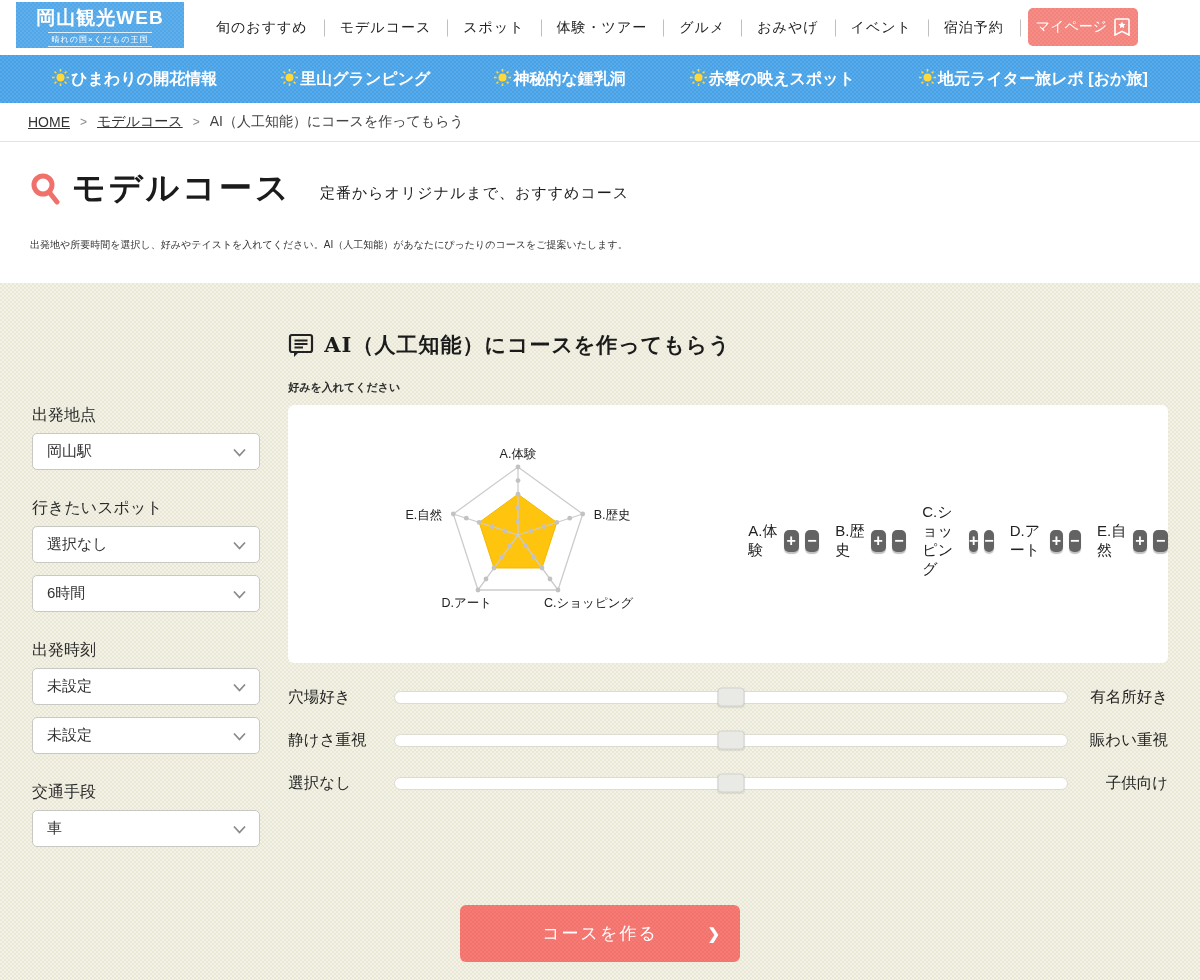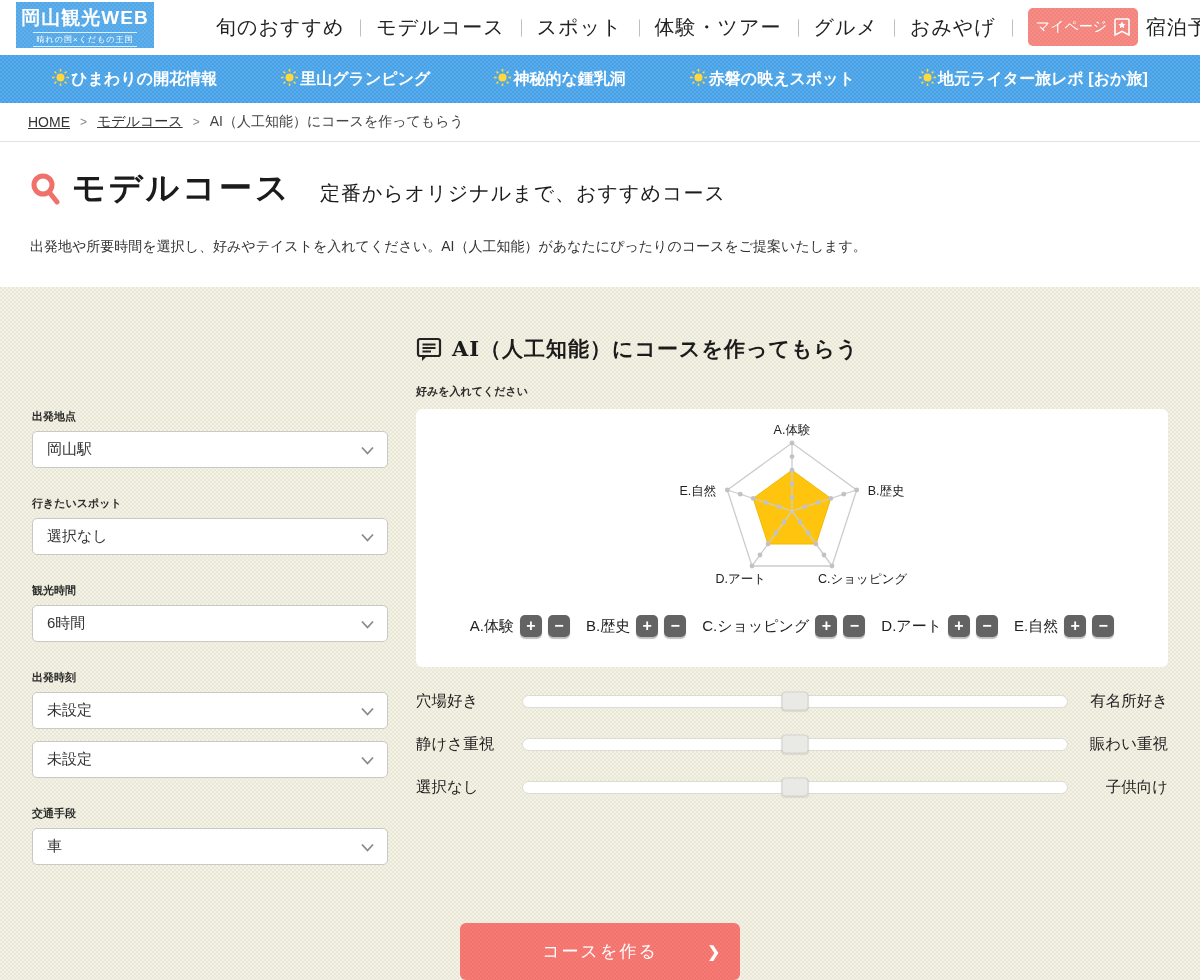--- a/index.html
+++ b/index.html
@@ -3,29 +3,29 @@
 <meta charset="utf-8">
 <style>
   * { margin:0; padding:0; box-sizing:border-box; }
   html,body { width:1200px; height:980px; overflow:hidden; }
   body { font-family:"Liberation Sans","DejaVu Sans",sans-serif; color:#333; background:#fff; }
   .serif { font-family:"DejaVu Serif","Liberation Serif",serif; }
   .page { width:1200px; height:980px; display:flex; flex-direction:column; }
 
   
   .header { height:55px; position:relative; background:#fff; display:flex; align-items:center; }
-  .logo { position:absolute; left:16px; top:2px; width:138px; height:46px;
+  .logo { position:absolute; left:16px; top:2px; width:168px; height:46px;
           background-color:#51A7E8;
           background-image:conic-gradient(rgba(255,255,255,.09) 0 25%, transparent 0 50%, rgba(255,255,255,.09) 0 75%, transparent 0);
           background-size:4px 4px; color:#fff; text-align:center; padding-top:5px; cursor:pointer; }
   .logo-title { font-size:19px; font-weight:700; letter-spacing:1px; line-height:21px; }
   .logo-sub { font-size:8px; letter-spacing:1px; margin-top:2px; border-top:1px solid rgba(255,255,255,.8); border-bottom:1px solid rgba(255,255,255,.8); display:inline-block; padding:1px 4px; }
   .nav { display:flex; list-style:none; margin-left:200px; align-items:center; }
   .nav li { position:relative; padding:0 16px; font-family:"DejaVu Serif","Liberation Serif",serif;
-            font-size:20px; color:#222; letter-spacing:1px; cursor:pointer; white-space:nowrap; }
+            font-size:14px; color:#222; letter-spacing:1px; cursor:pointer; white-space:nowrap; }
   .nav li + li::before { content:''; position:absolute; left:0; top:50%; transform:translateY(-50%);
             width:1px; height:17px; background:#bfbfbf; }
   .mypage-btn { position:absolute; right:62px; top:8px; width:110px; height:38px; border:none; border-radius:5px;
           background-color:#F4837D;
           background-image:conic-gradient(rgba(255,255,255,.08) 0 25%, transparent 0 50%, rgba(255,255,255,.08) 0 75%, transparent 0);
           background-size:4px 4px; color:#fff; font-size:14px; display:flex; align-items:center; justify-content:center; gap:7px; cursor:pointer; }
 
   
   .promo-bar { height:48px; background-color:#47A1E7;
           background-image:conic-gradient(rgba(255,255,255,.10) 0 25%, transparent 0 50%, rgba(255,255,255,.10) 0 75%, transparent 0);
@@ -35,39 +35,39 @@
   
   .breadcrumb { height:39px; display:flex; align-items:center; padding-left:28px; font-size:14px; color:#444;
           border-bottom:1px solid #e2e2e2; gap:10px; }
   .breadcrumb .crumb-link { text-decoration:underline; cursor:pointer; color:#333; }
   .breadcrumb .crumb-sep { color:#888; font-size:12px; }
 
   
   .title-block { padding:24px 30px 0; }
   .title-row { display:flex; align-items:center; }
   .page-title { font-size:33px; letter-spacing:3px; color:#1b1b1b; margin-left:12px; }
-  .page-subtitle { font-size:20px; letter-spacing:1px; color:#1b1b1b; margin-left:28px; padding-top:10px; }
-  .page-desc { margin-top:27px; font-size:14px; color:#333; padding-bottom:31px; }
+  .page-subtitle { font-size:15px; letter-spacing:1px; color:#1b1b1b; margin-left:28px; padding-top:10px; }
+  .page-desc { margin-top:27px; font-size:10px; color:#333; padding-bottom:31px; }
 
   
   .form-section { flex:1; background-color:#EAE8D5;
           background-image:conic-gradient(rgba(255,255,255,.45) 0 25%, transparent 0 50%, rgba(255,255,255,.45) 0 75%, transparent 0);
           background-size:4px 4px; padding:48px 32px 0; }
   .form-columns { display:flex; }
   .left-col { width:356px; padding-top:46px; }
   .field { margin-bottom:12px; }
-  .field-label { display:block; font-size:11px; font-weight:700; color:#2b2b2b; margin-bottom:7px;margin-top:28px; }
+  .field-label { display:block; font-size:16px; font-weight:400; color:#2b2b2b; margin-bottom:7px;margin-top:28px; }
   .select-box { height:37px; background:#fff; border:1px solid #c9c9c4; border-radius:5px; display:flex;
           align-items:center; padding:12px 14px; font-size:15px; color:#333; position:relative; cursor:pointer; }
   .select-box .chev { position:absolute; right:12px; top:11px; }
 
   .right-col { flex:1; margin-left:28px; }
   .ai-heading { display:flex; align-items:center; gap:10px; font-size:21px; font-weight:700; color:#1b1b1b; letter-spacing:1px; }
   .pref-label { font-size:11px; font-weight:700; color:#2b2b2b; margin-top:21px; margin-bottom:10px; }
-  .chart-box { background:#fff; border-radius:6px; height:258px; padding-top:10px; display:flex; flex-direction:column; align-items:center; }
+  .chart-box { background:#fff; border-radius:6px; height:258px; padding-top:10px; display:flex; flex-direction:row; align-items:center; }
   .radar-wrap { width:460px; height:192px; }
   .controls-row { display:flex; align-items:center; justify-content:center; gap:16px; margin-top:4px; }
   .ctrl-group { display:flex; align-items:center; gap:6px; font-size:15px; color:#222; }
   .pm-btn { width:22px; height:22px; border:none; border-radius:5px; background:#636363; color:#fff;
           font-size:16px; font-weight:800; line-height:20px; text-align:center; cursor:pointer;
           box-shadow:0 2px 1px rgba(0,0,0,.25); padding:0; }
 
   .sliders { margin-top:22px; }
   .slider-row { display:flex; align-items:center; height:24px; margin-bottom:19px; }
   .slider-left { width:96px; font-size:15.5px; color:#222; }
@@ -236,21 +236,20 @@
         <div class="field">
           <span class="field-label">行きたいスポット</span>
           <div class="select-box">
             <span>選択なし</span>
             <span class="chev"><svg width="15" height="15" viewBox="0 0 15 15">
                   <polyline points="2,4.5 7.5,10.5 13,4.5" fill="none" stroke="#8a8a8a" stroke-width="1.8"></polyline>
                 </svg></span>
           </div>
         </div>
         <div class="field">
-          <span class="field-label">観光時間</span>
           <div class="select-box">
             <span>6時間</span>
             <span class="chev"><svg width="15" height="15" viewBox="0 0 15 15">
                   <polyline points="2,4.5 7.5,10.5 13,4.5" fill="none" stroke="#8a8a8a" stroke-width="1.8"></polyline>
                 </svg></span>
           </div>
         </div>
         <div class="field">
           <span class="field-label">出発時刻</span>
           <div class="select-box">

